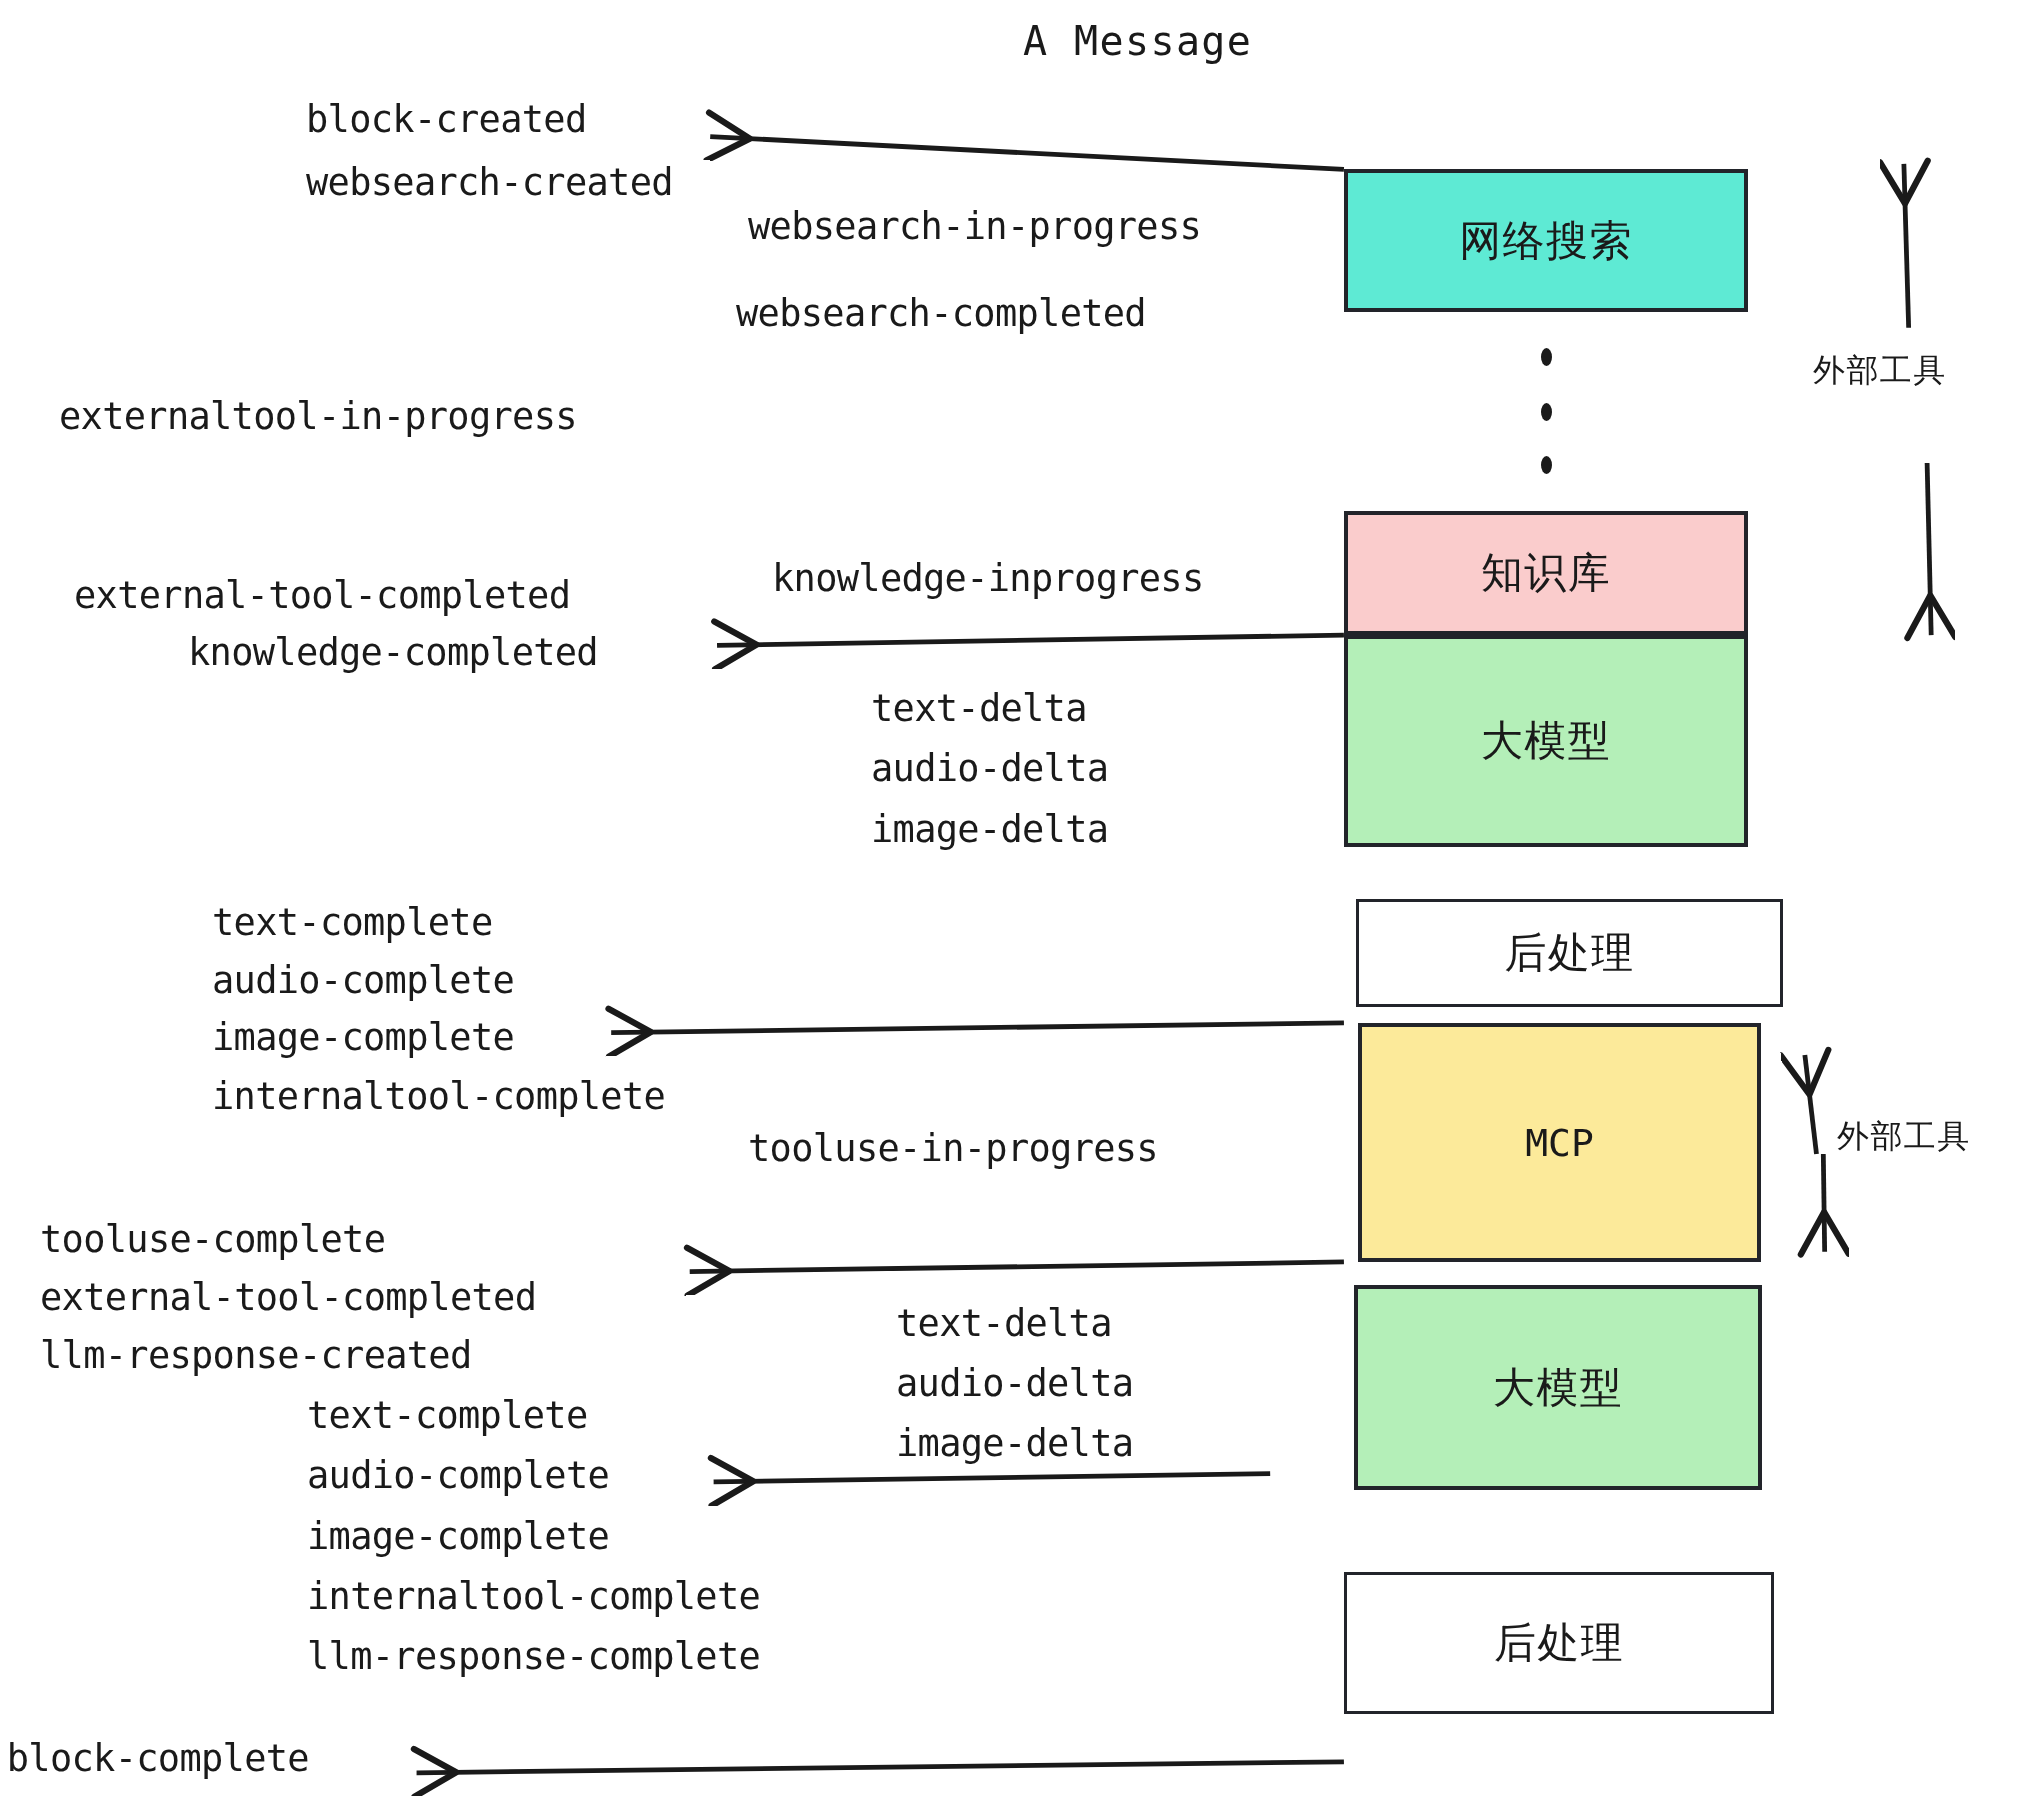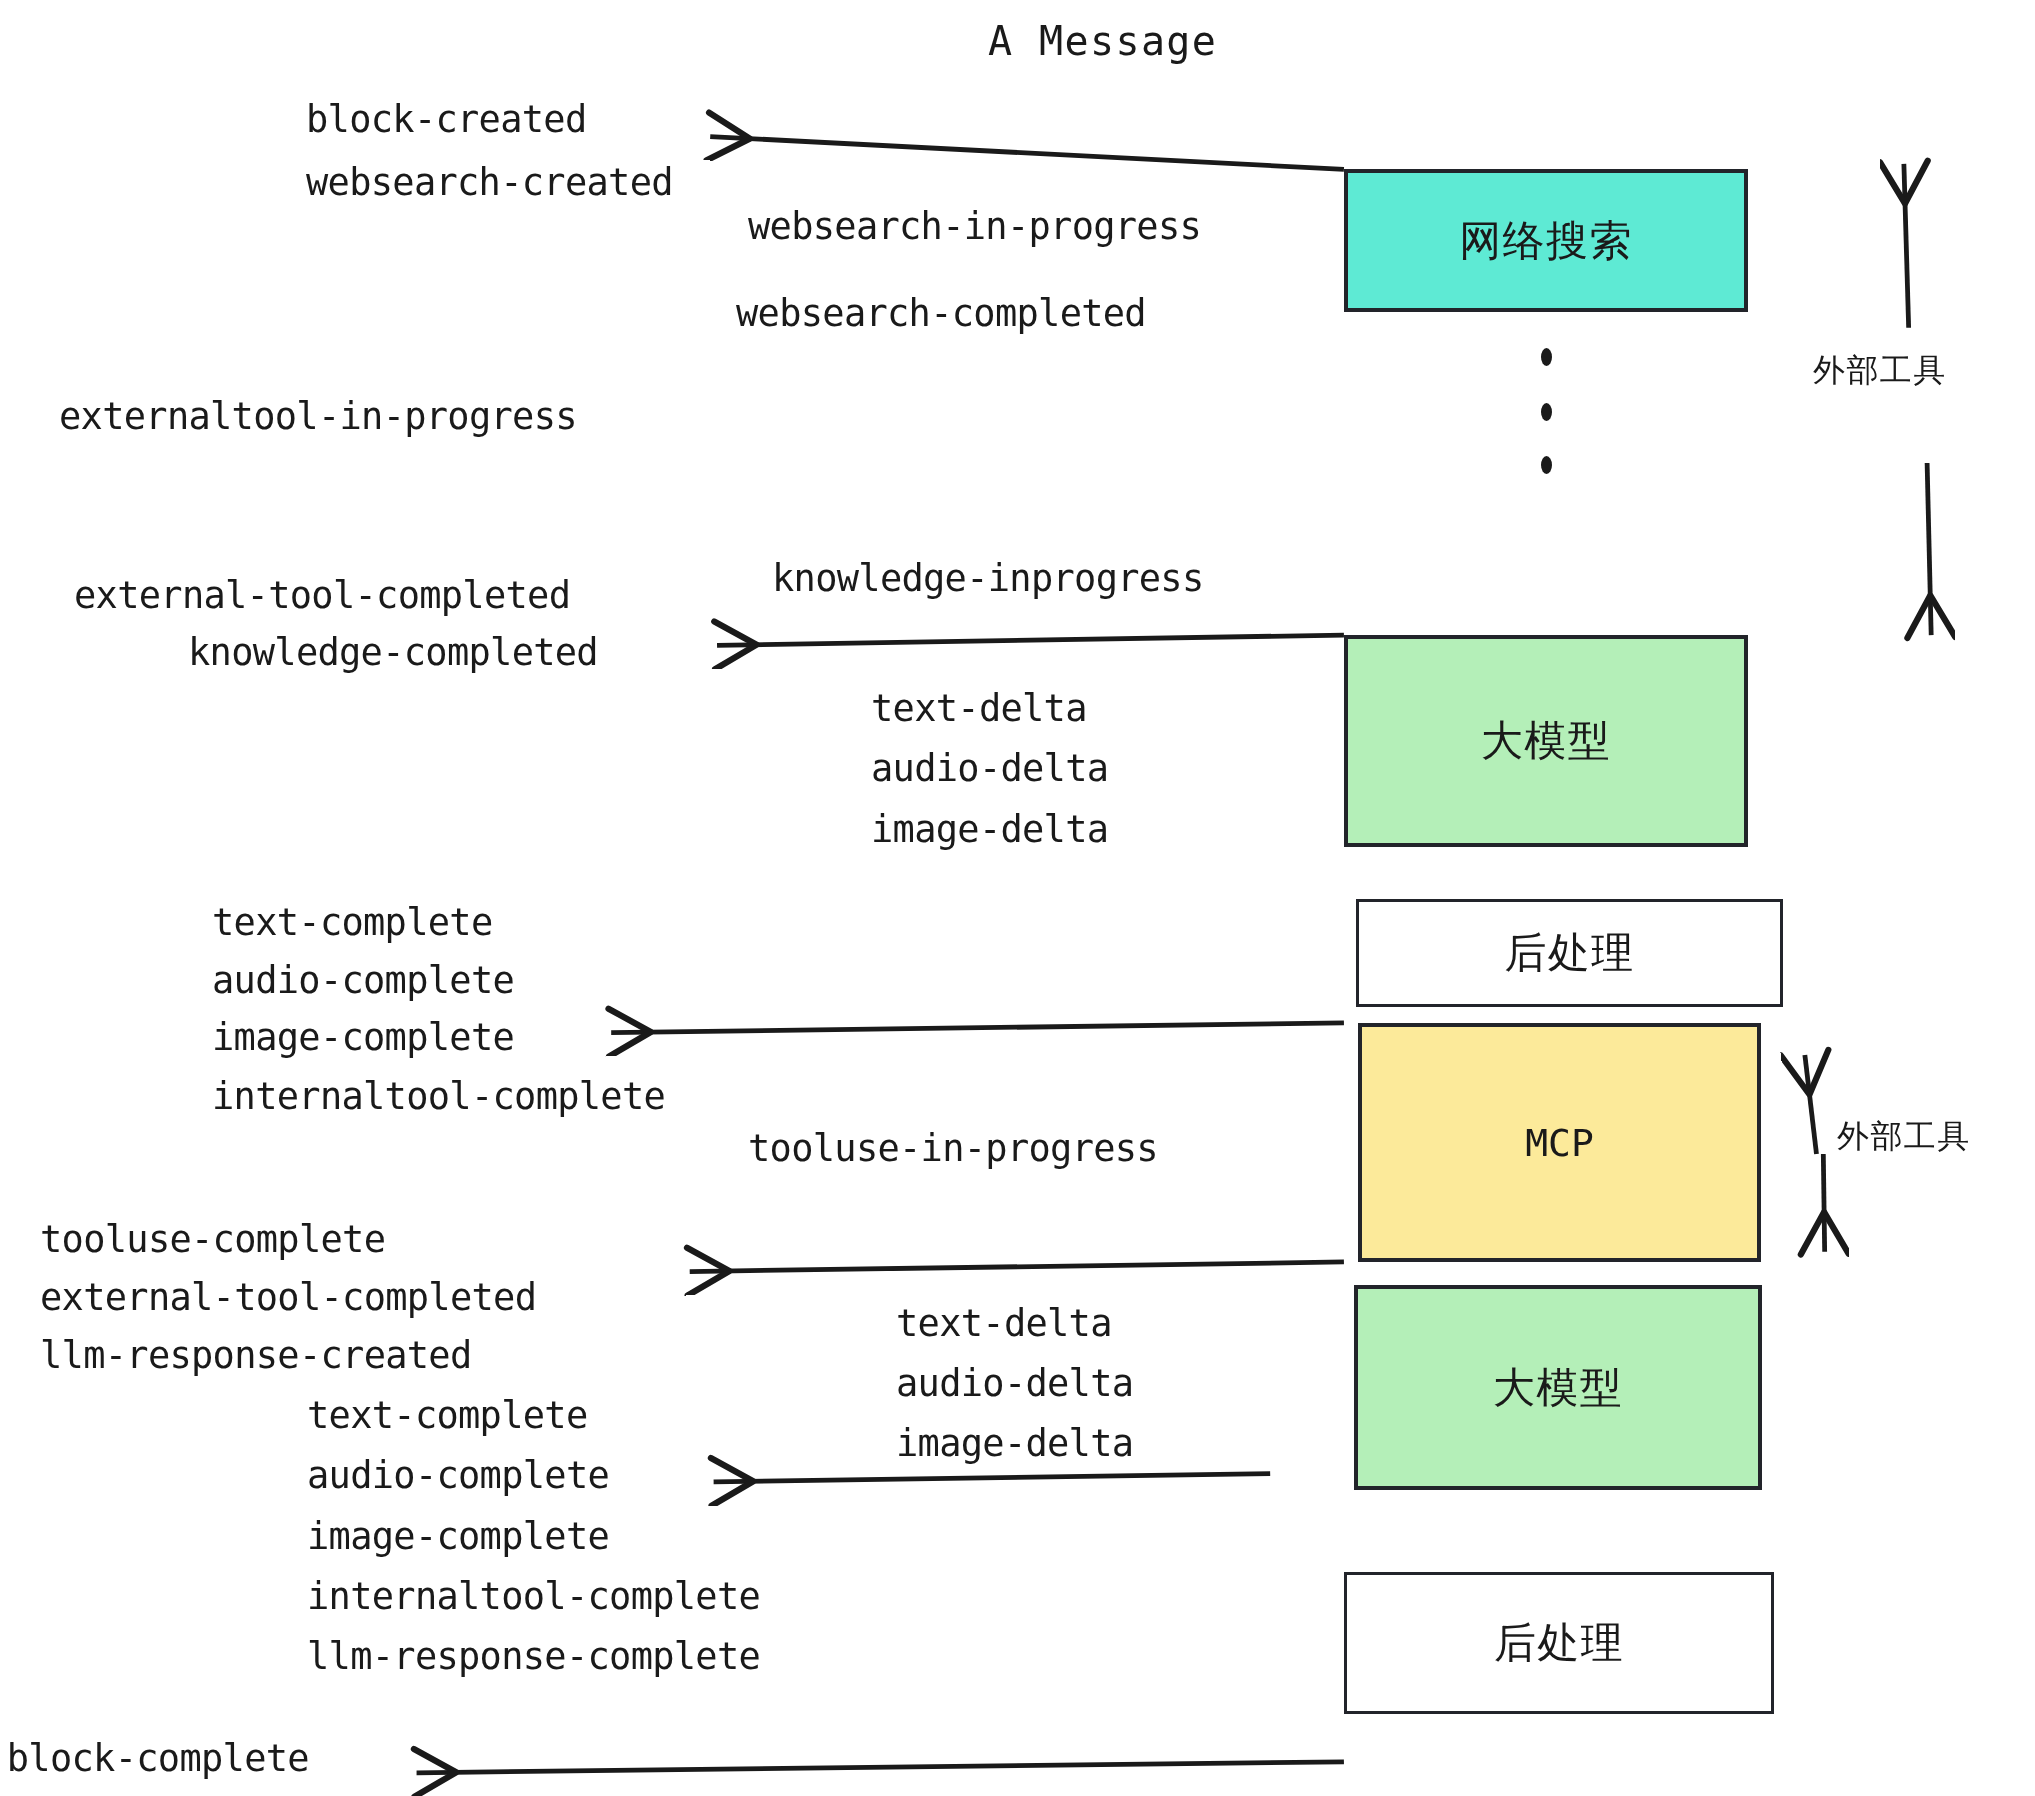--- a/index.html
+++ b/index.html
@@ -90,21 +90,21 @@
     <path d="M2822,678 L2828,930" fill="none" stroke="#1a1a1a" stroke-width="7" marker-end="url(#ah)"></path>
 
     <path d="M2660,1690 L2643,1545" fill="none" stroke="#1a1a1a" stroke-width="7" marker-end="url(#ah)"></path>
     <path d="M2670,1690 L2672,1833" fill="none" stroke="#1a1a1a" stroke-width="7" marker-end="url(#ah)"></path>
   </svg>
 
   <div class="dot" style="left:1541px;top:348px;"></div>
   <div class="dot" style="left:1541px;top:403px;"></div>
   <div class="dot" style="left:1541px;top:456px;"></div>
 
-  <div class="lbl title" style="left:988px;top:20.5px;">A Message</div>
+  <div class="lbl title" style="left:1023px;top:20.5px;">A Message</div>
 
   <div class="lbl" style="left:306px;top:101px;">block-created</div>
   <div class="lbl" style="left:306px;top:164px;">websearch-created</div>
   <div class="lbl" style="left:748px;top:208px;">websearch-in-progress</div>
   <div class="lbl" style="left:736px;top:295px;">websearch-completed</div>
 
   <div class="lbl" style="left:15px;top:398px;margin-left:44px;">externaltool-in-progress</div>
 
   <div class="lbl" style="left:772px;top:548px;margin-top:12px;">knowledge-inprogress</div>
   <div class="lbl" style="left:74px;top:577px;">external-tool-completed</div>
@@ -134,20 +134,23 @@
   <div class="lbl" style="left:307px;top:1518px;">image-complete</div>
   <div class="lbl" style="left:307px;top:1578px;">internaltool-complete</div>
   <div class="lbl" style="left:307px;top:1638px;">llm-response-complete</div>
 
   <div class="lbl" style="left:6.8px;top:1740px;">block-complete</div>
 
   <div class="box" style="left:1344px;top:169px;width:404px;height:143px;background:#5eead4;">
     <span class="box-text">网络搜索</span>
   </div>
 
+  <div class="box" style="left:1344px;top:511px;width:404px;height:124px;background:#FACCCC;">
+    <span class="box-text">知识库</span>
+  </div>
 
   <div class="box" style="left:1344px;top:635px;width:404px;height:212px;background:#B4EFB8;">
     <span class="box-text">大模型</span>
   </div>
 
   <div class="box" style="left:1356px;top:899px;width:427px;height:108px;background:#FFFFFF;border-width:3.4px;">
     <span class="box-text">后处理</span>
   </div>
 
   <div class="box mcp" style="left:1358px;top:1023px;width:403px;height:239px;background:#FCEA9A;">

